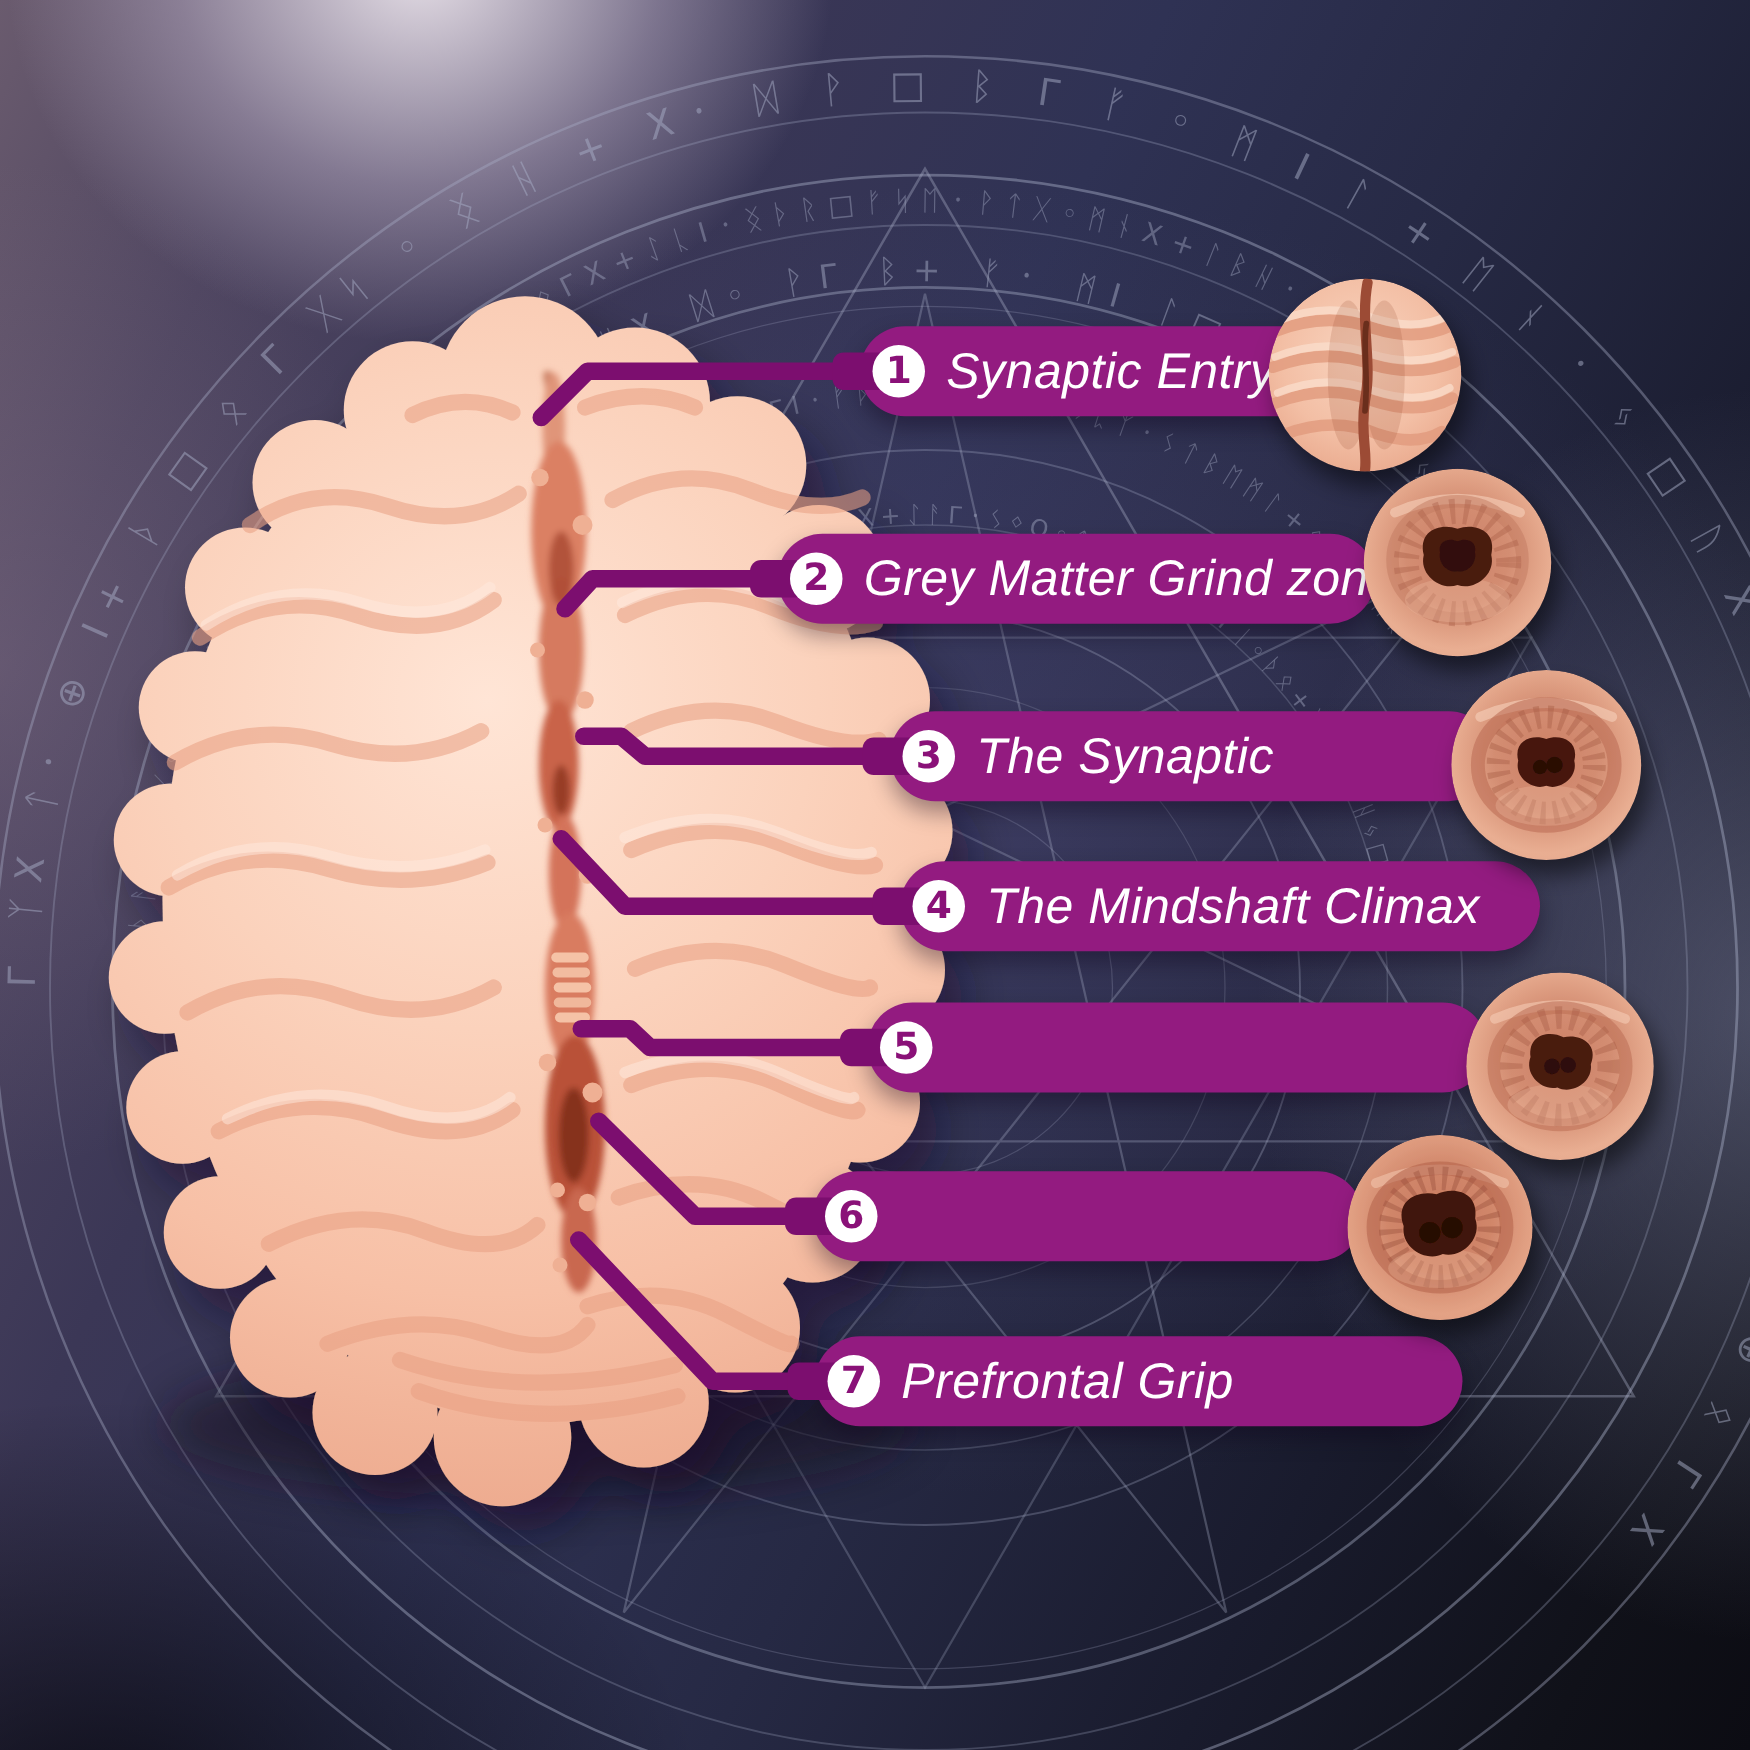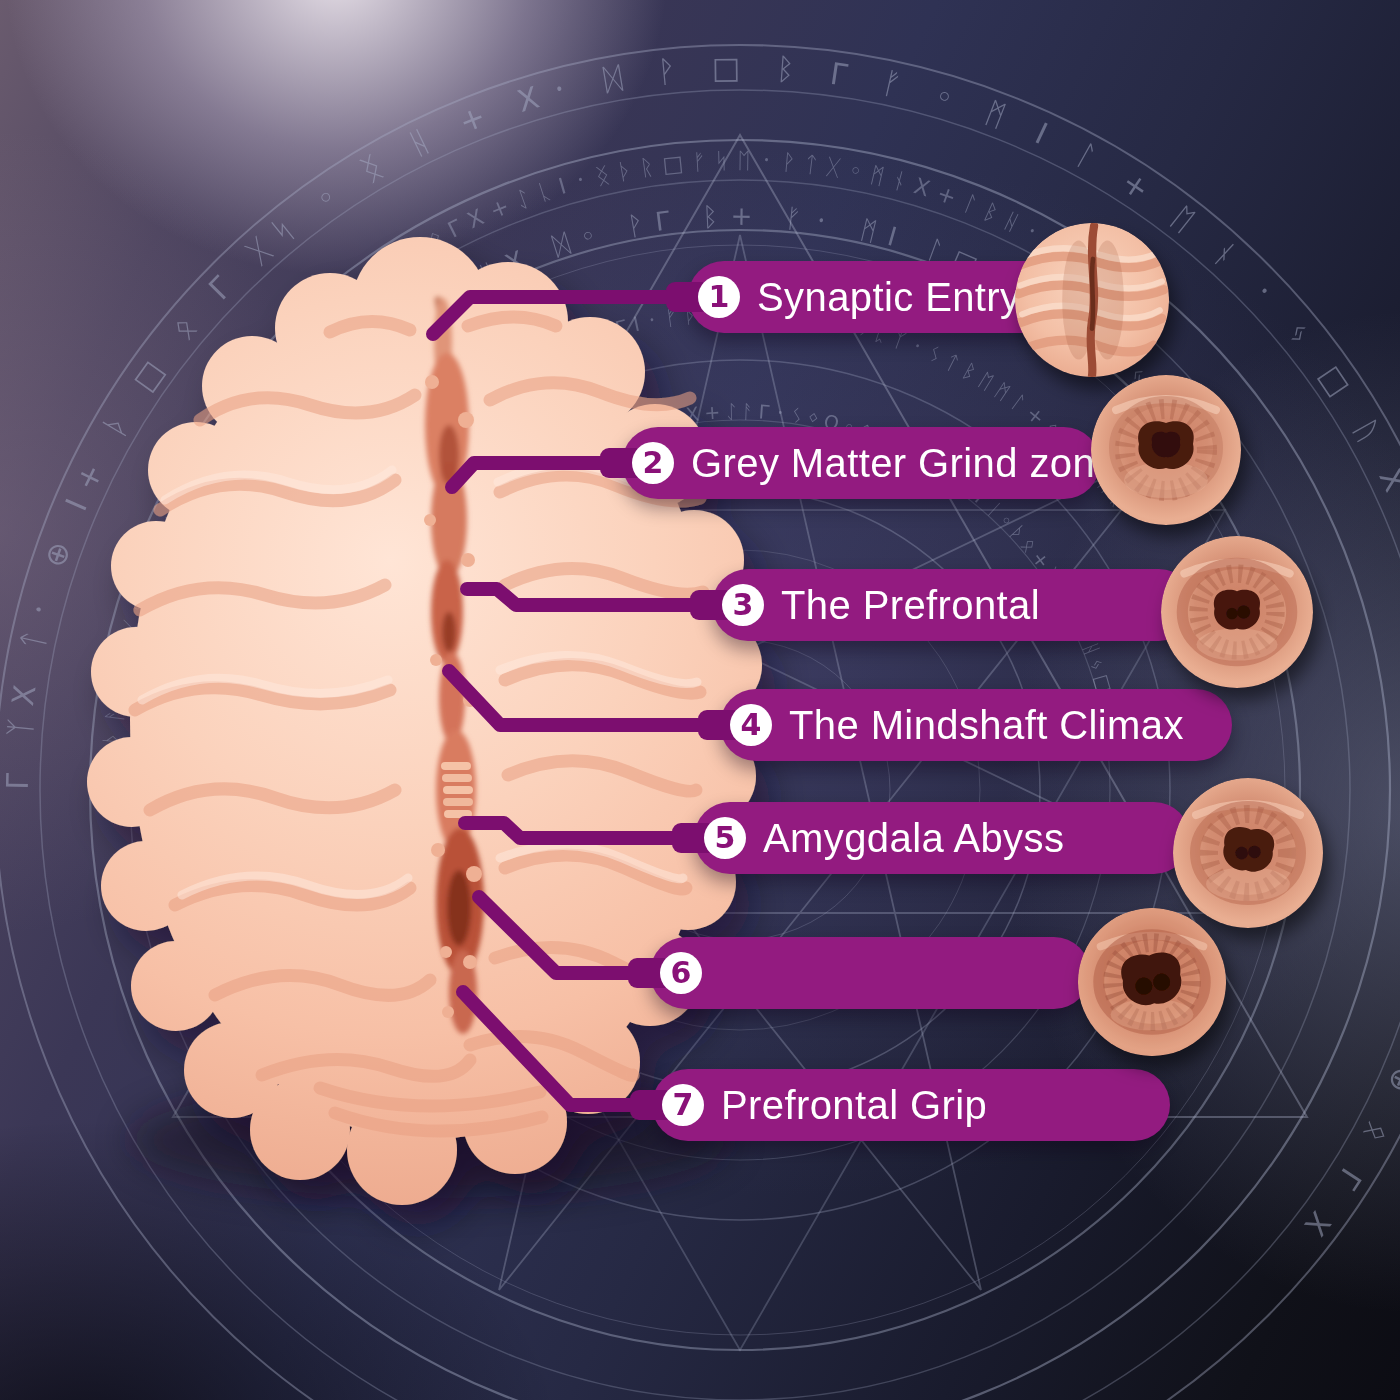--- a/index.html
+++ b/index.html
@@ -18,21 +18,21 @@
   .layer{position:absolute;left:0;top:0;}
   
   .banner{position:absolute;height:72px;background:var(--banner-color,#931b80);
     border-radius:36px;display:flex;align-items:center;color:var(--label-text-color,#fff);
     box-shadow:0 9px 18px rgba(12,0,24,.38);z-index:30;}
   .stub{position:absolute;left:-22px;top:50%;transform:translateY(-50%);
     width:46px;height:30px;border-radius:9px;background:var(--connector-color,#7c0e6f);z-index:-1;}
   .badge{width:42px;height:42px;margin-left:10px;background:#fff;border-radius:50%;
     display:flex;align-items:center;justify-content:center;flex:none;}
   .badge span{font:700 30px/1 "DejaVu Sans",sans-serif;color:var(--number-color,#8a1178);}
-  .lbl{margin-left:17px;font-size:40px;line-height:1;letter-spacing:.4px;white-space:nowrap;}
+  .lbl{margin-left:17px;font-size:40px;line-height:1;letter-spacing:.4px;white-space:nowrap;font-style:italic;}
   svg{display:block;}
 </style>
 </head>
 <body>
 
 <div id="stage">
 
   <div class="bg"></div>
 
   <svg class="layer" width="1400" height="1400" viewBox="0 0 1400 1400">
@@ -212,35 +212,34 @@
     <span class="badge">
         <span>2</span>
       </span>
     <span class="lbl">Grey Matter Grind zone</span>
   </div>
   <div class="banner" style="left:712px;top:569px;width:483px">
     <span class="stub"></span>
     <span class="badge">
         <span>3</span>
       </span>
-    <span class="lbl">The Prefrontal</span>
+    <span class="lbl">The Synaptic</span>
   </div>
   <div class="banner" style="left:720px;top:689px;width:512px">
     <span class="stub"></span>
     <span class="badge">
         <span>4</span>
       </span>
     <span class="lbl">The Mindshaft Climax</span>
   </div>
   <div class="banner" style="left:694px;top:802px;width:496px">
     <span class="stub"></span>
     <span class="badge">
         <span>5</span>
       </span>
-    <span class="lbl">Amygdala Abyss</span>
   </div>
   <div class="banner" style="left:650px;top:937px;width:440px">
     <span class="stub"></span>
     <span class="badge">
         <span>6</span>
       </span>
   </div>
   <div class="banner" style="left:652px;top:1069px;width:518px">
     <span class="stub"></span>
     <span class="badge">

